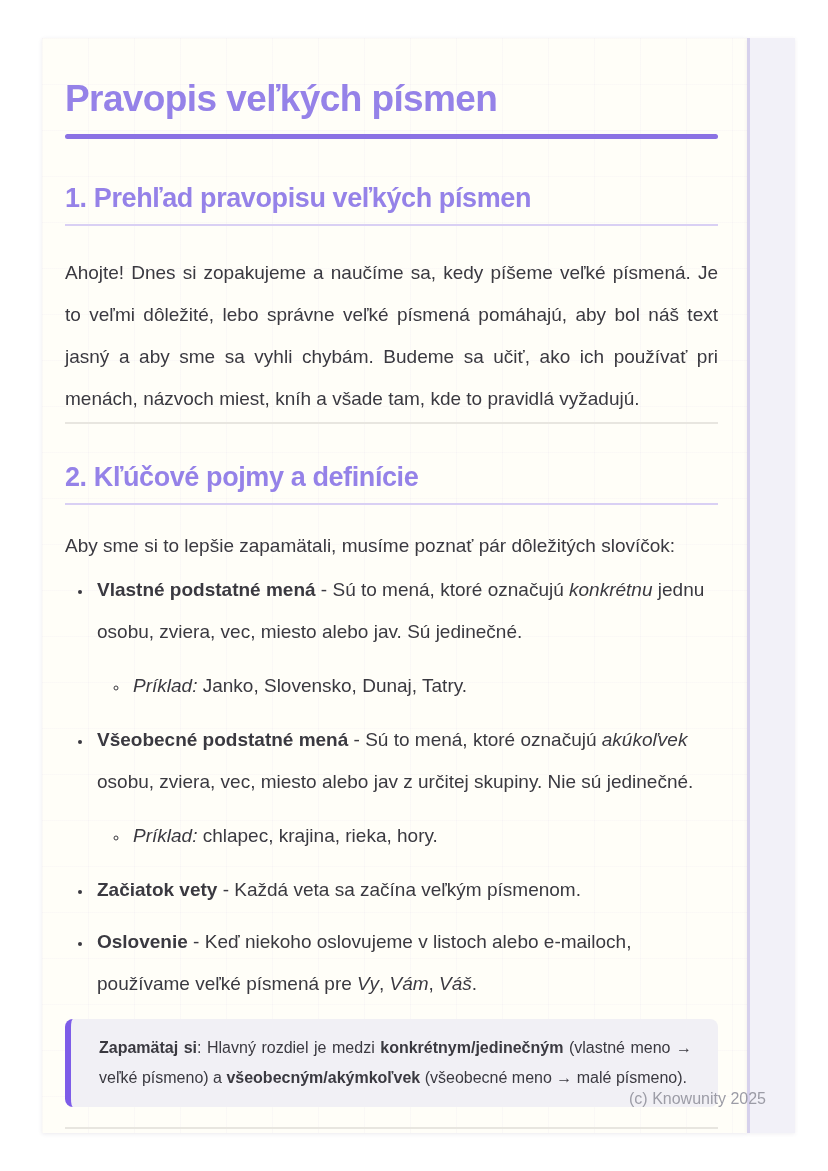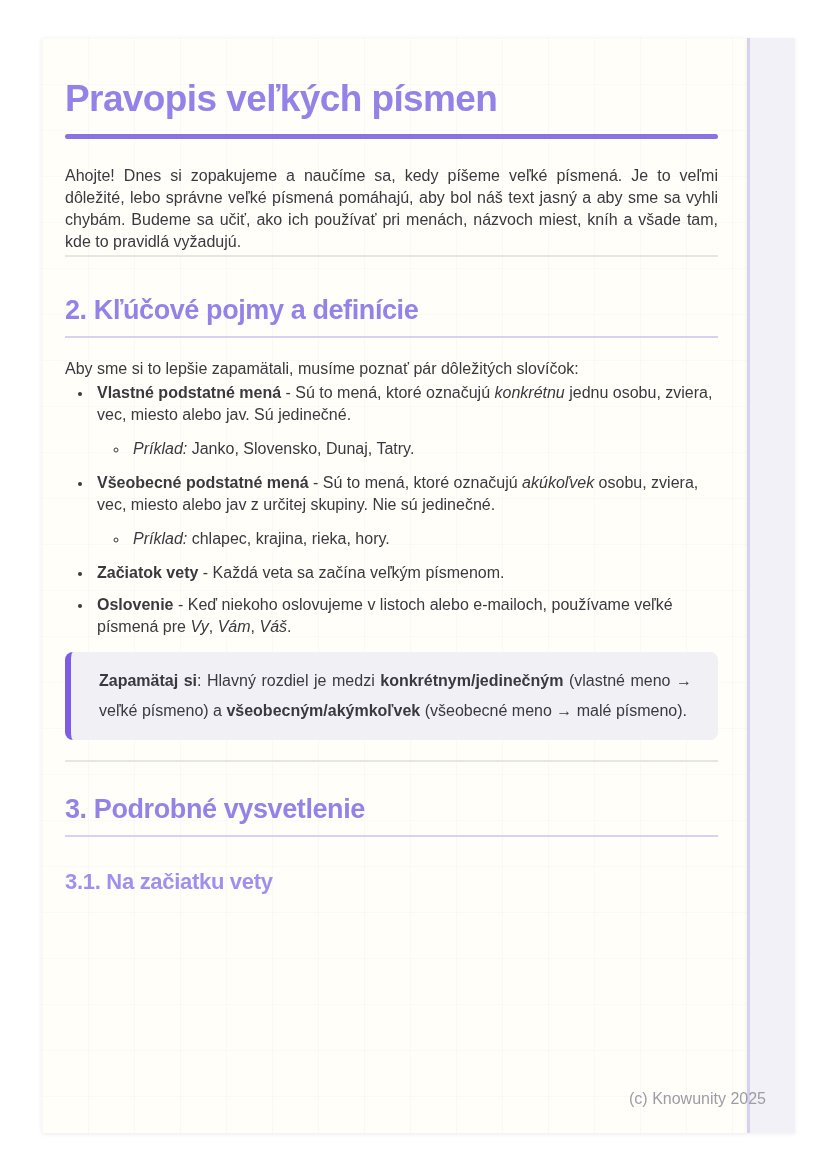--- a/index.html
+++ b/index.html
@@ -58,21 +58,21 @@
     font-weight: bold;
     letter-spacing: -0.4px;
     color: #9582e8;
     padding-bottom: 9px;
     border-bottom: 2px solid #d9d0f4;
   }
   .s1 h2 { margin-top: 42px; }
   .s2 h2 { margin-top: 36px; }
   .s3 h2 { margin-top: 30px; }
 
-  p, li { font-size: 16px; line-height: 22px; color: #3a3940; }
+  p, li { font-size: 19px; line-height: 42px; color: #3a3940; }
   p.body-par { margin-top: 26px; text-align: justify; }
   p.lead-par { margin-top: 20px; }
   .s3 p.lead-par { margin-top: 18px; }
 
   hr.divider {
     border: none;
     border-top: 2px solid #e8e6e0;
     margin-top: 2px;
   }
   hr.divider.d2 { margin-top: 20px; }
@@ -130,20 +130,21 @@
 <body>
 
 <div class="canvas">
 
   <div class="page">
 
     <h1 class="doc-title">Pravopis veľkých písmen</h1>
     <div class="title-rule"></div>
 
     <section class="s1">
+      <h2 class="section-heading">1. Prehľad pravopisu veľkých písmen</h2>
       <p class="body-par">Ahojte! Dnes si zopakujeme a naučíme sa, kedy píšeme veľké písmená. Je to veľmi dôležité, lebo správne veľké písmená pomáhajú, aby bol náš text jasný a aby sme sa vyhli chybám. Budeme sa učiť, ako ich používať pri menách, názvoch miest, kníh a všade tam, kde to pravidlá vyžadujú.</p>
     </section>
 
     <hr class="divider">
 
     <section class="s2">
       <h2 class="section-heading">2. Kľúčové pojmy a definície</h2>
       <p class="lead-par">Aby sme si to lepšie zapamätali, musíme poznať pár dôležitých slovíčok:</p>
 
       <ul class="concepts">

